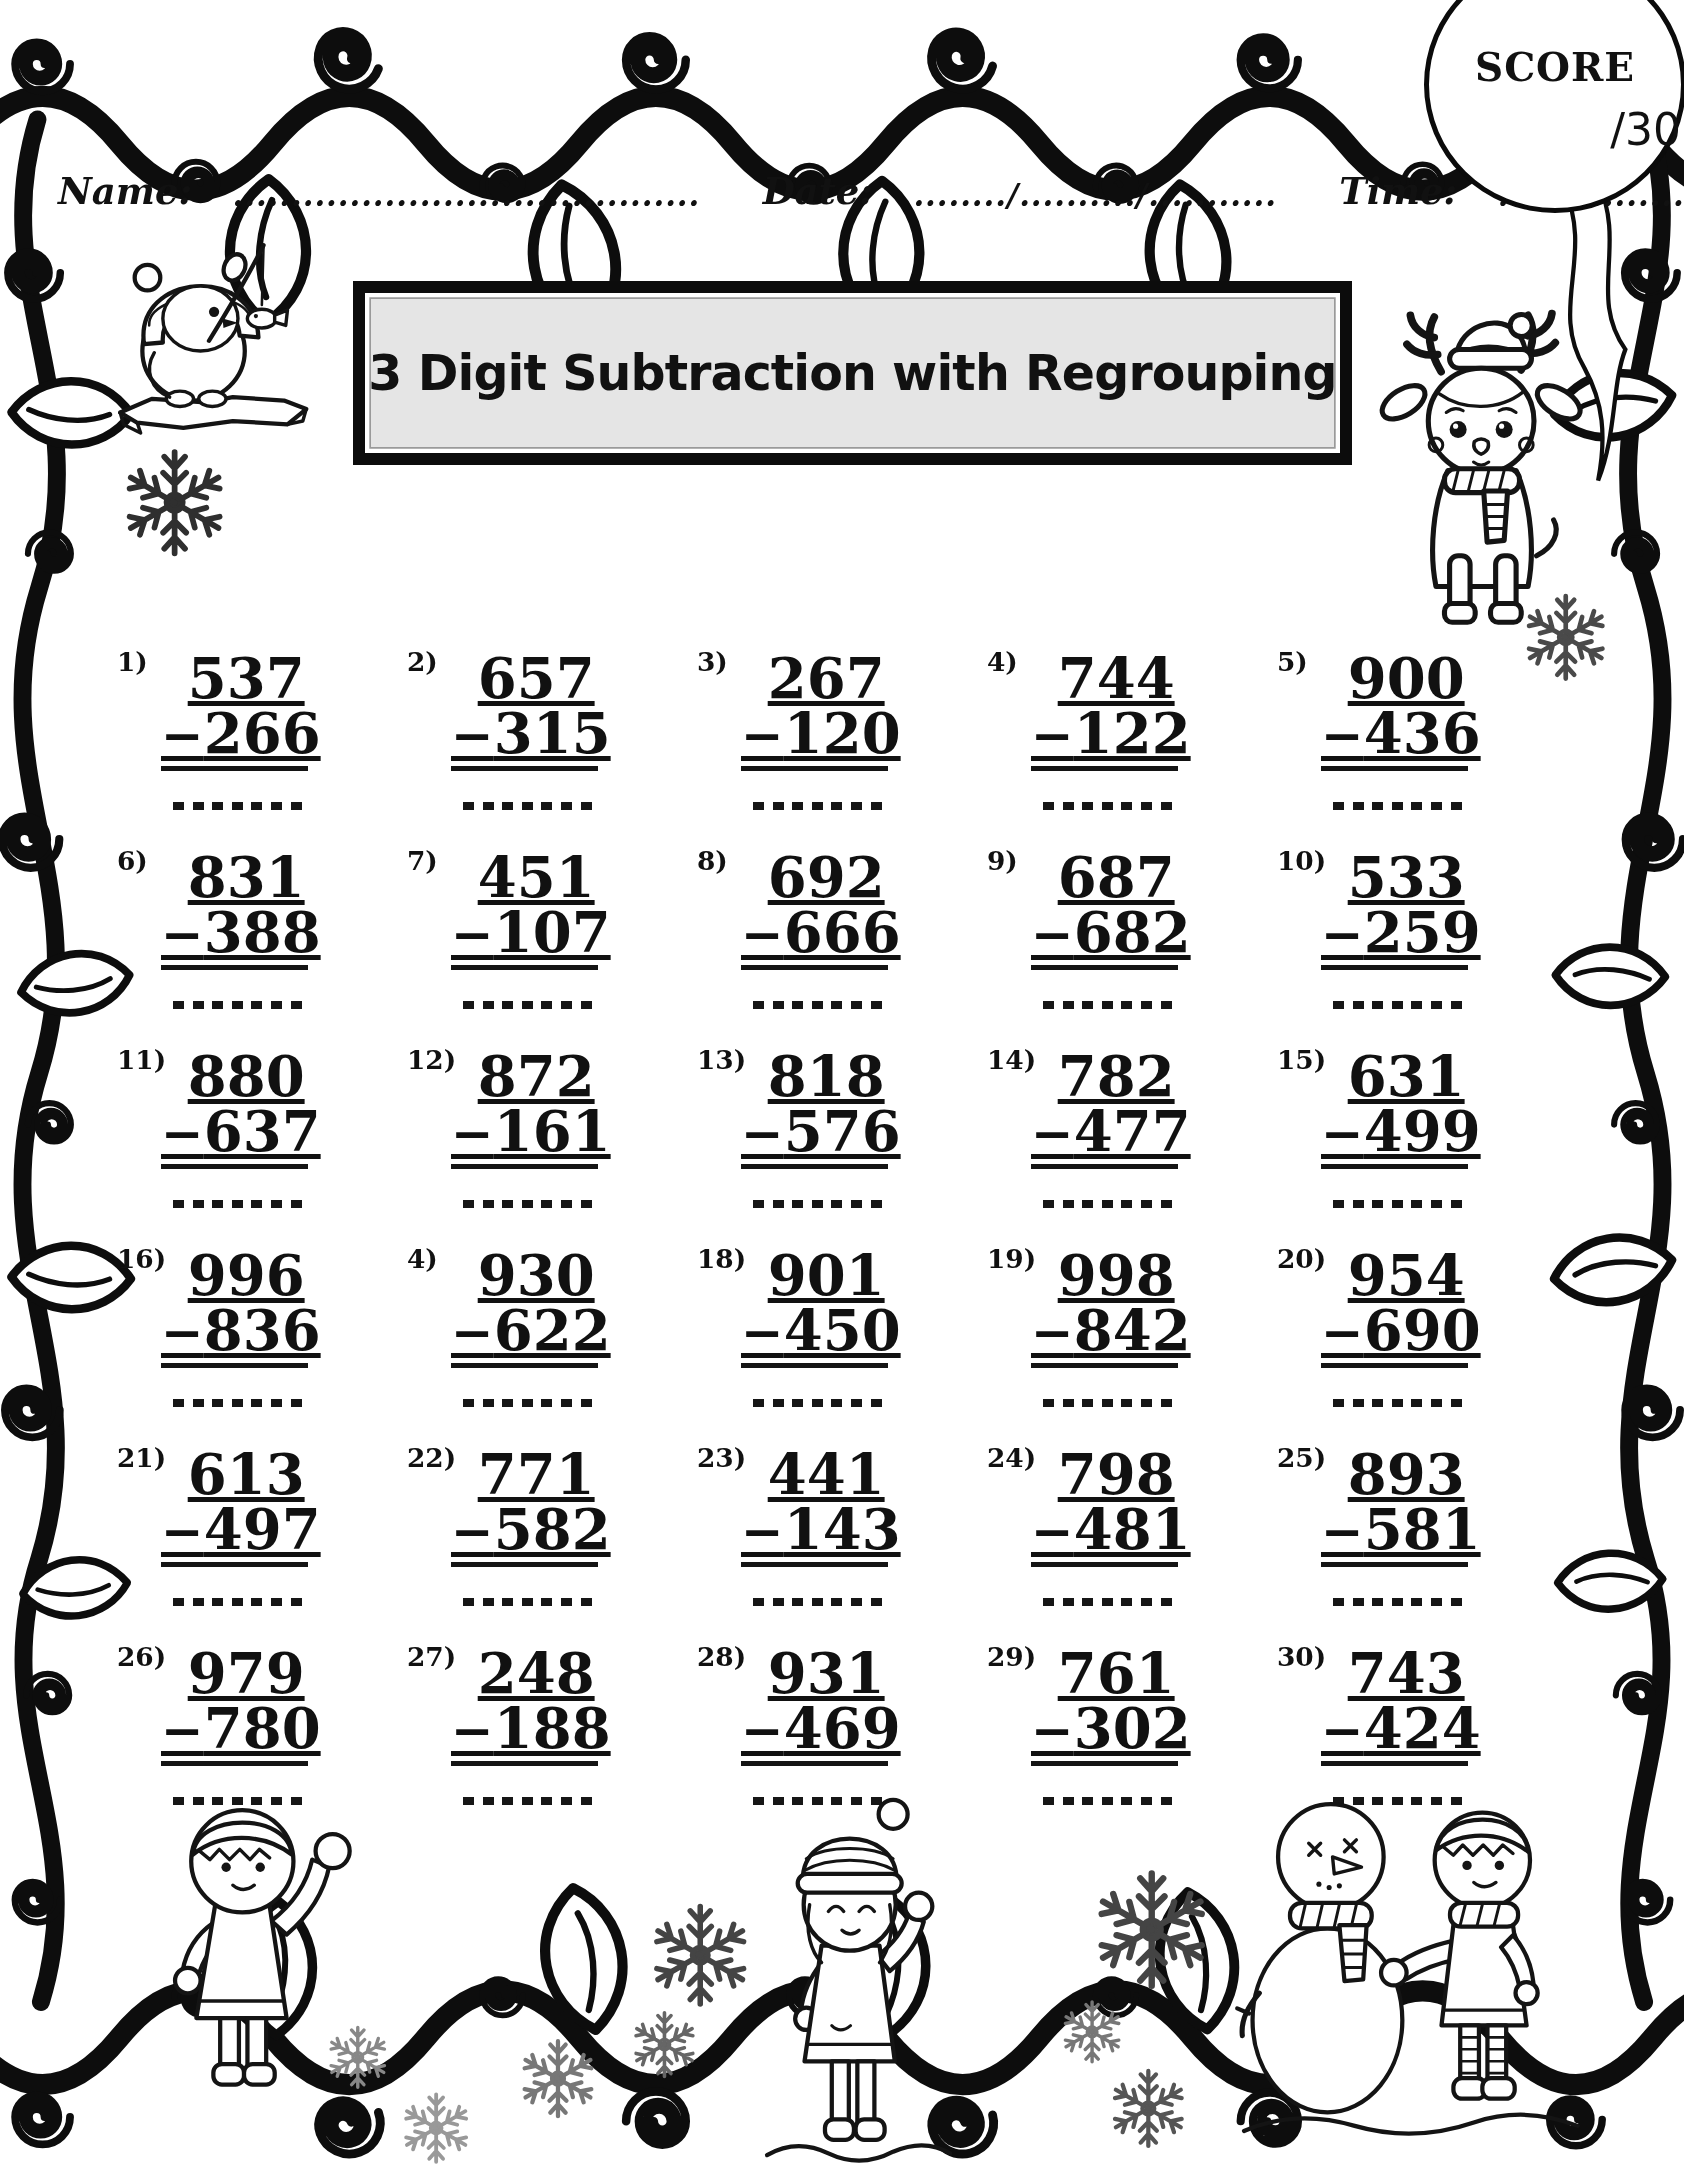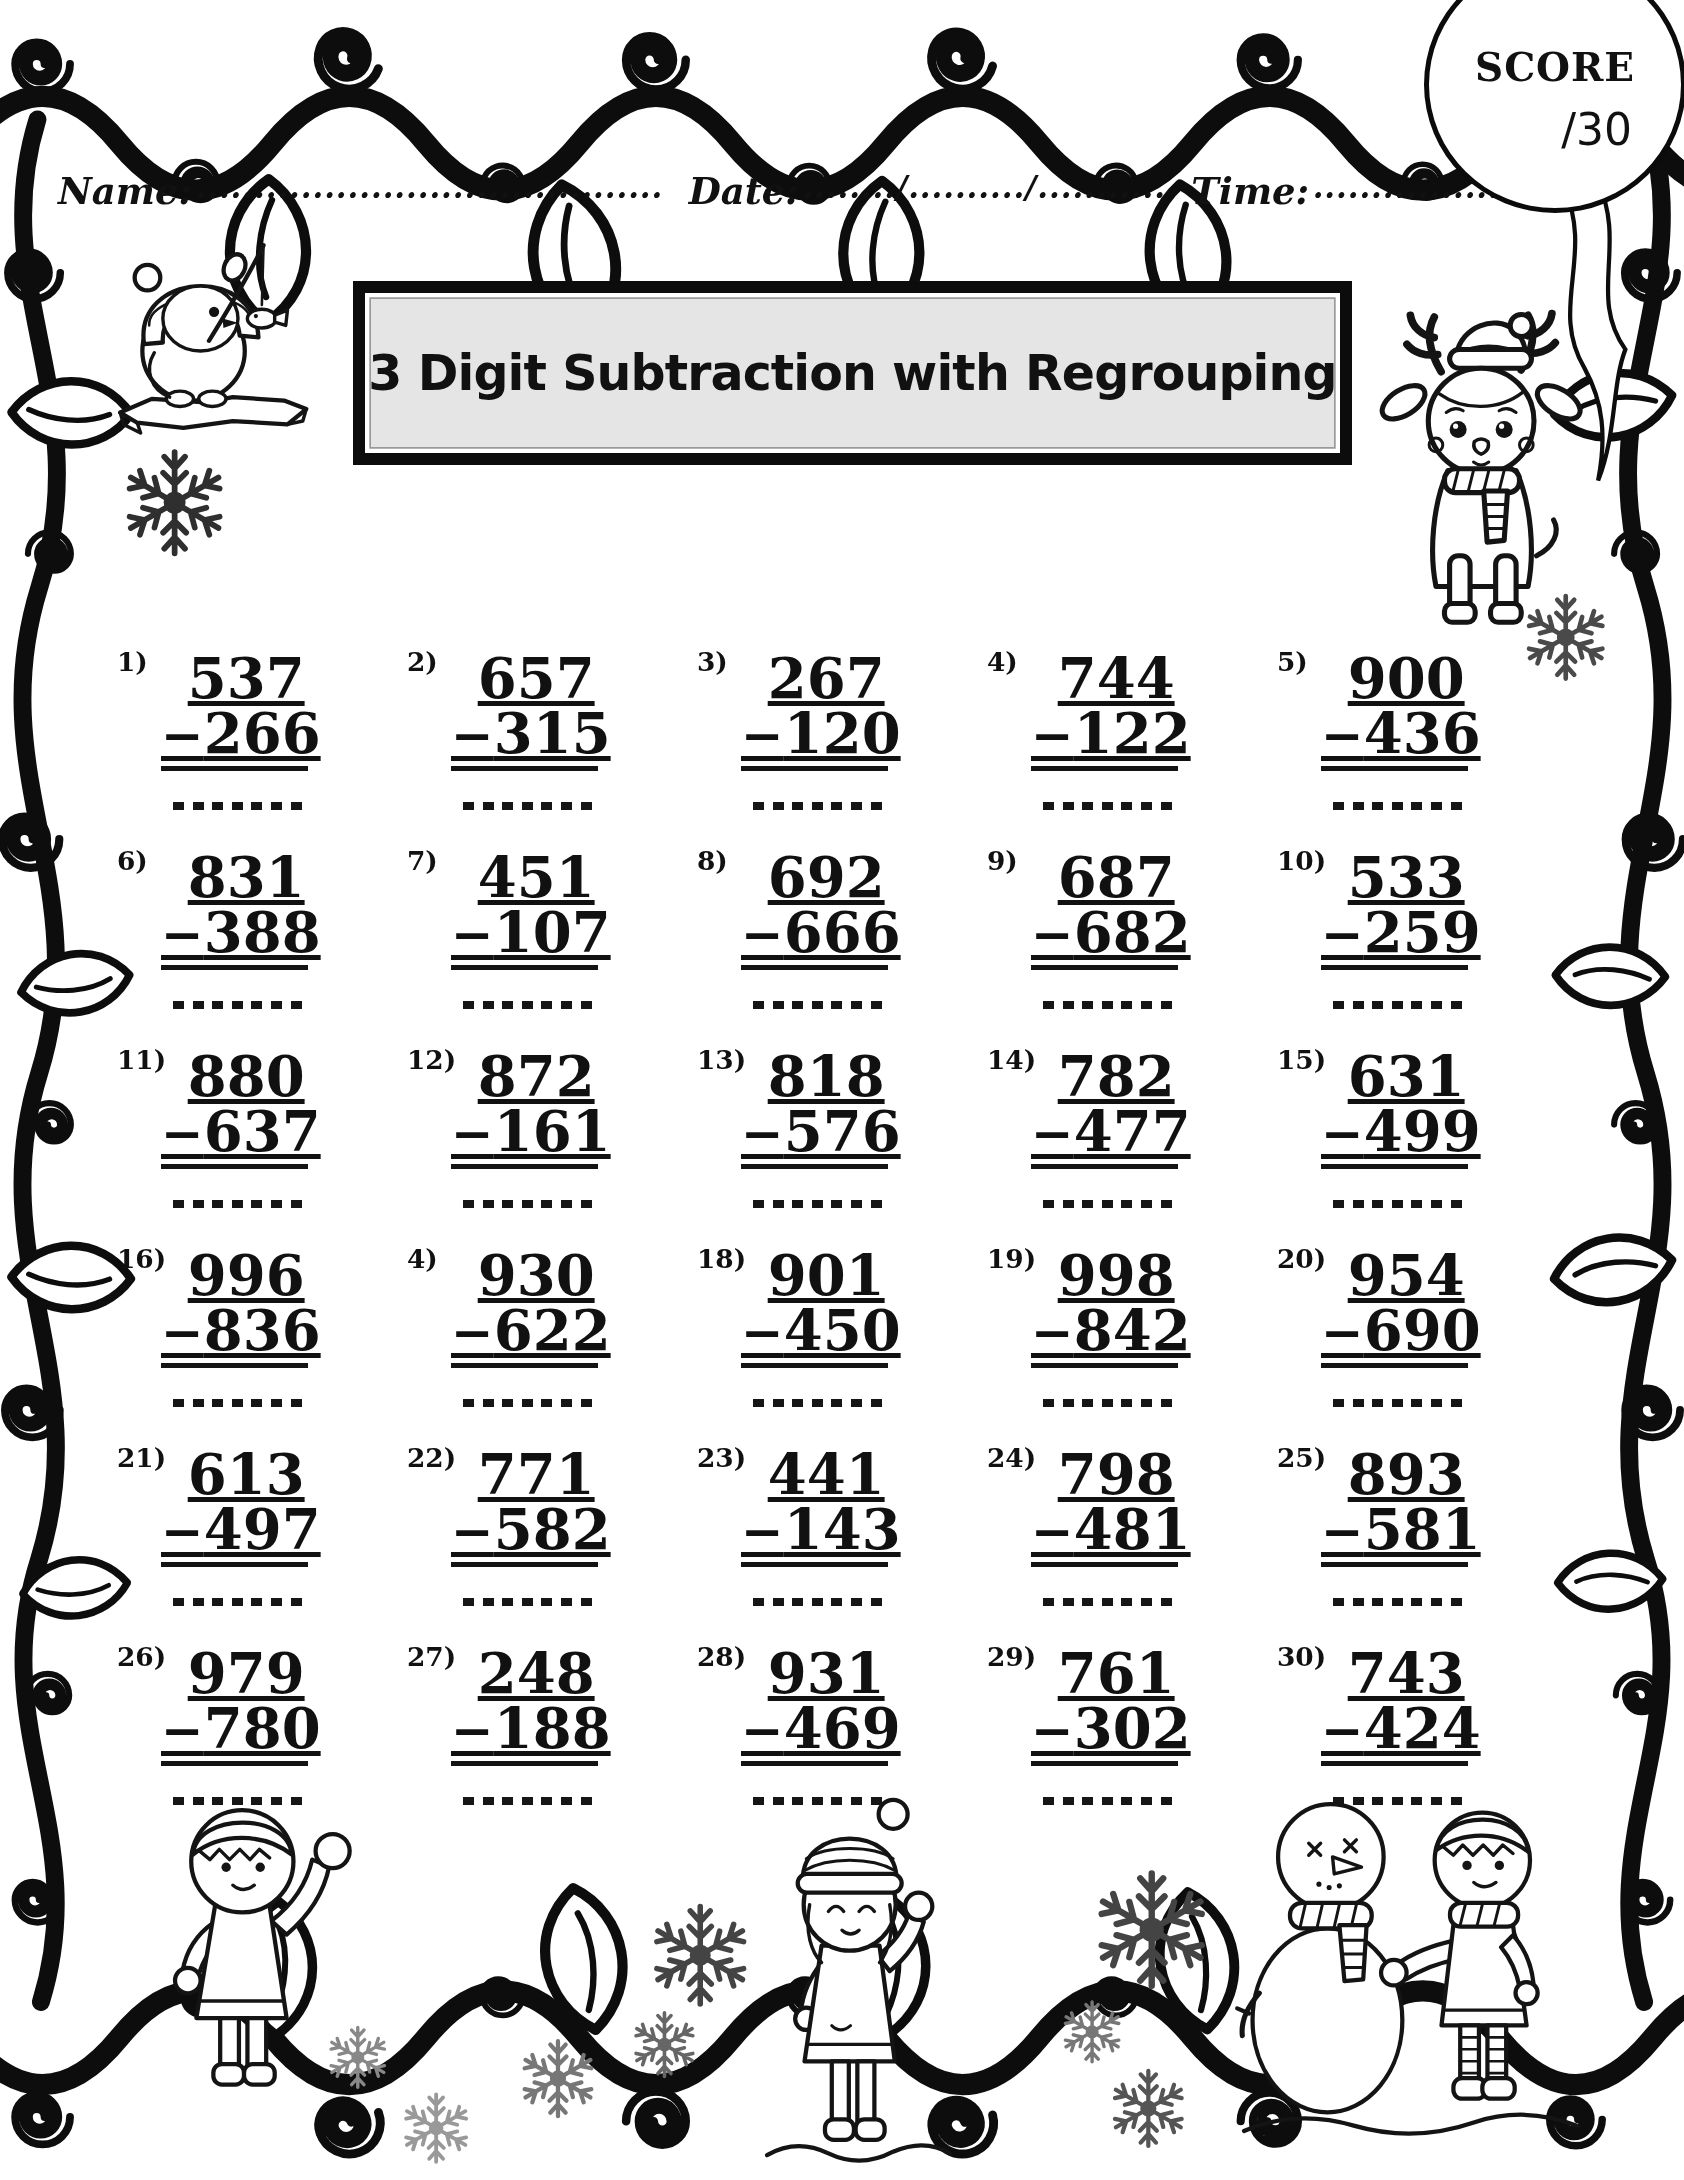--- a/index.html
+++ b/index.html
@@ -7,26 +7,26 @@
        font-family:"DejaVu Serif",serif;color:#111;}
   .layer{position:absolute;left:0;top:0;width:1685px;height:2181px;}
   #border-art{z-index:1;pointer-events:none;}
   #content{z-index:2;}
 
   
   .score-bubble{position:absolute;left:1424px;top:-44px;width:252px;height:247px;
     background:#fff;border:5.1px solid #0b0b0b;border-radius:50%;z-index:4;
     display:flex;flex-direction:column;align-items:center;justify-content:center;gap:13.6px;}
   .score-label{font:bold 39px "DejaVu Serif",serif;letter-spacing:0.9px;margin-top:30px;}
-  .score-value{font:44px "DejaVu Sans",sans-serif;align-self:flex-end;margin-right:49px;}
+  .score-value{font:44px "DejaVu Sans",sans-serif;align-self:flex-end;}
 
   
   .header-line{position:absolute;left:58px;top:169px;width:1363px;
-    display:flex;align-items:flex-start;white-space:nowrap;
-    font:bold italic 37px "DejaVu Serif",serif;}
+    display:flex;align-items:flex-end;white-space:nowrap;
+    font:bold italic 37px "DejaVu Serif",serif;gap:37px;}
   .header-line .hd{font:bold italic 31px "DejaVu Serif",serif;letter-spacing:0.9px;margin:0 3.4px;}
   .header-line .lbl2{margin-left:22px;}
 
   
   .title-box{position:absolute;left:353px;top:281px;width:975px;height:160px;
     background:#e5e5e5;border:12px solid #0c0c0c;
     box-shadow:inset 0 0 0 4.3px #fff, inset 0 0 0 6px #9a9a9a;
     display:flex;align-items:center;justify-content:center;z-index:3;}
   .title-box span{font:bold 49px "DejaVu Sans",sans-serif;letter-spacing:-0.9px;}
 

